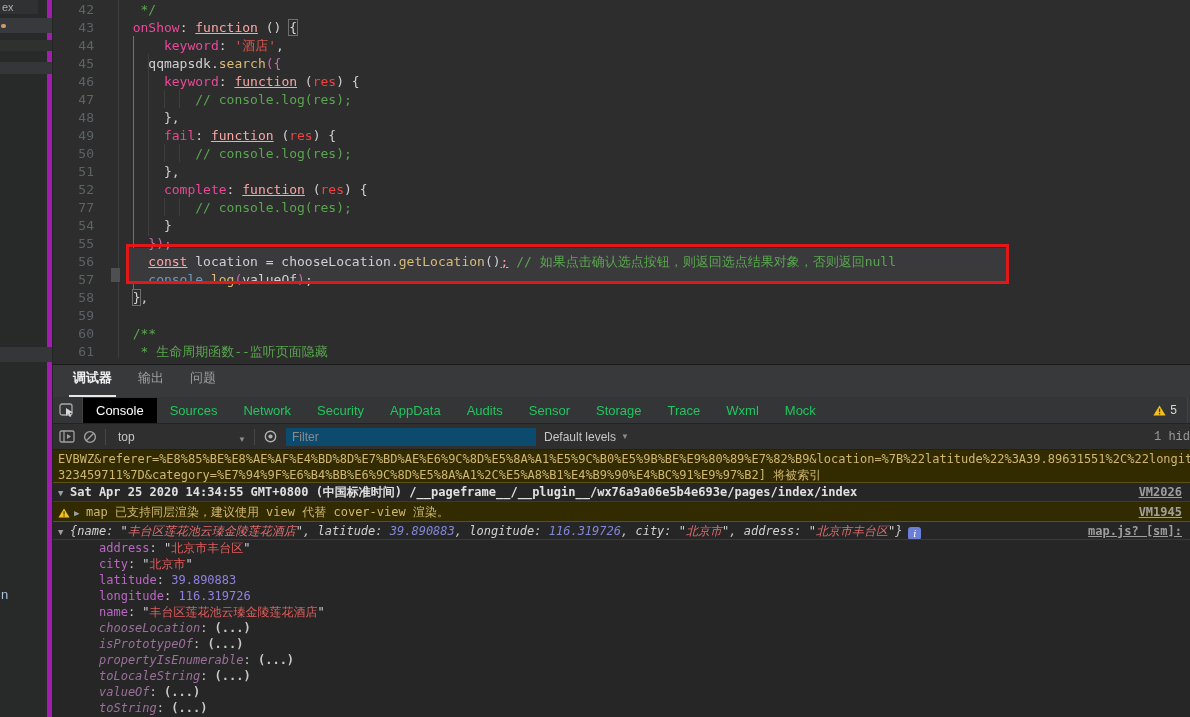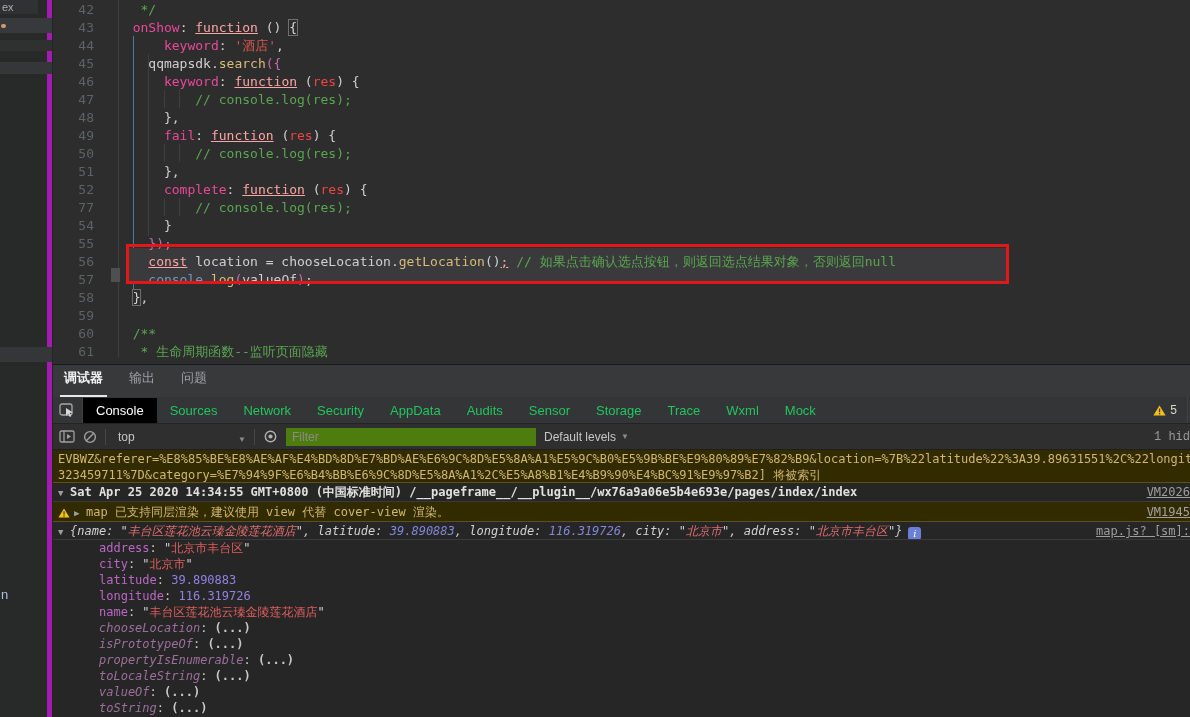--- a/index.html
+++ b/index.html
@@ -49,21 +49,21 @@
   .tk-pink { color:#c96ab2; }
   .tk-blue { color:#6f99bf; }
   .tk-boxed{ color:#d8d8d8; outline:1px solid #6f6f6f; }
   .red-box { position:absolute; left:73px; top:244px; width:883px; height:40px;
              border:3px solid #e21717; z-index:5; }
 
   
   .debugger { position:absolute; left:53px; top:364px; width:1137px; height:353px;
               background:#242424; border-top:1px solid #191919; }
   .dbg-tabs { height:32px; background:#37393b; display:flex; align-items:flex-end;
-              padding-left:7px; }
+              padding-left:16px; }
   .dbg-tab { color:#9da1a4; font-size:13px; padding:0 4px 8px 4px; margin-right:18px;
              border-bottom:2px solid transparent; }
   .dbg-tab.active { color:#f2f2f2; font-weight:bold; border-bottom:2px solid #e8e8e8; }
 
   .dt-row { height:27px; background:#333537; display:flex; align-items:center;
             border-bottom:1px solid #232323; }
   .insp { width:30px; display:flex; justify-content:center; align-items:center;
           border-right:1px solid #424242; height:100%; }
   .dt-tab { color:#22c55e; font-size:13px; padding:5px 13px; }
   .dt-tab.active { background:#000; color:#fff; }
@@ -72,40 +72,40 @@
                 color:#d8d8c2; font-size:12px; border-right:1px solid #424242;
                 margin-right:2px; padding-left:6px; height:100%; }
 
   .toolbar { height:26px; background:#2f2f2f; display:flex; align-items:center;
              border-bottom:1px solid #1f1f1f; padding-left:6px; gap:8px;
              font-size:12px; color:#c7c7c7; overflow:hidden; }
   .tb-sep { width:1px; height:16px; background:#474747; }
   .tb-ctx { display:flex; align-items:flex-end; width:132px; }
   .tb-ctx .lbl { flex:1; padding-left:4px; }
   .caret { color:#8b8b8b; font-size:8px; }
-  .tb-filter { width:250px; height:18px; background:#4d7c0f; border:none; color:#ccc;
+  .tb-filter { width:250px; height:18px; background:#0c4a6e; border:none; color:#ccc;
                font-size:12px; padding:0 6px; outline:none;
                font-family:"Liberation Sans", sans-serif; }
   .tb-filter::placeholder { color:#8b8b8b; }
   .tb-levels { display:flex; align-items:center; gap:5px; }
   .tb-hidden { margin-left:auto; color:#9a9a9a; white-space:nowrap;font-family:Liberation Mono, monospace; }
 
   .messages { height:267px; background:#262626; overflow:hidden;
               font-family:"DejaVu Sans Mono", monospace; font-size:12px; }
   .msg { position:relative; border-bottom:1px solid #3a3a3a; padding-left:5px;
          overflow:hidden; white-space:nowrap; }
   .msg.warn { background:#332b00; border-color:#5c5217; color:#d0b671; }
   .wline { height:16px; line-height:16px; }
   .msg.block1 { padding-top:1px; height:33px; }
   .row-date { height:19px; line-height:19px; color:#e0e0e0; font-weight:bold; }
   .row-map  { height:20px; line-height:20px; }
   .row-obj  { height:18px; line-height:18px; }
   .exp { color:#9e9e9e; font-size:9px; display:inline-block; width:12px; }
-  .src-link { position:absolute; right:0; top:0; color:#9e9e9e;
-              text-decoration:underline; font-weight:normal; }
+  .src-link { position:absolute; right:8px; top:0; color:#9e9e9e;
+              text-decoration:underline; font-weight:bold; }
   .msg.warn .src-link { color:#a0a0a0; }
   .warn-ico { display:inline-block; vertical-align:-2px; margin-right:4px; }
   .preview { font-style:italic; }
   .ct-p { color:#c9c9c9; } .ct-k { color:#d2d2d2; } .ct-q { color:#cfcfcf; }
   .ct-s { color:#e06c6c; } .ct-n { color:#8087d6; }
   .info-badge { display:inline-block; width:13px; height:13px; background:#6b7fd7;
                 color:#fff; border-radius:3px; text-align:center; line-height:13px;
                 font-size:10px; font-style:italic; margin-left:6px;
                 font-family:"DejaVu Serif", serif; vertical-align:-2px; }
   .props { padding-left:46px; }

